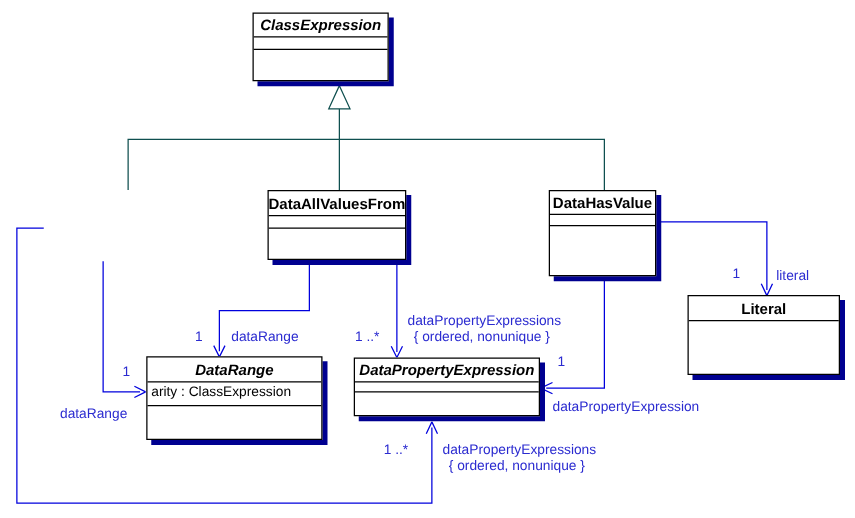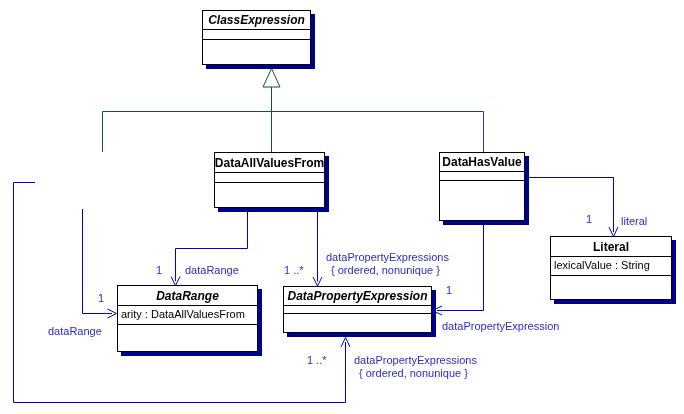--- a/index.html
+++ b/index.html
@@ -136,33 +136,32 @@
   </div>
 
   <div class="uml-class" id="box-data-has-value">
     <div class="uml-title">DataHasValue</div>
     <div class="uml-attrs"></div>
     <div class="uml-ops"></div>
   </div>
 
   <div class="uml-class abstract" id="box-data-range">
     <div class="uml-title">DataRange</div>
-    <div class="uml-attrs"><span>arity : DataAllValuesFrom</span></div>
+    <div class="uml-attrs"><span>arity : ClassExpression</span></div>
     <div class="uml-ops"></div>
   </div>
 
   <div class="uml-class abstract" id="box-data-property-expression">
     <div class="uml-title">DataPropertyExpression</div>
     <div class="uml-attrs"></div>
     <div class="uml-ops"></div>
   </div>
 
   <div class="uml-class" id="box-literal">
     <div class="uml-title">Literal</div>
-    <div class="uml-attrs"><span>lexicalValue : String</span></div>
     <div class="uml-ops"></div>
   </div>
 
   <span class="edge-label" id="lbl-sv-dr-mult">1</span>
   <span class="edge-label" id="lbl-sv-dr-role">dataRange</span>
 
   <span class="edge-label" id="lbl-av-dr-mult">1</span>
   <span class="edge-label" id="lbl-av-dr-role">dataRange</span>
 
   <span class="edge-label" id="lbl-av-dpe-mult">1 ..*</span>

